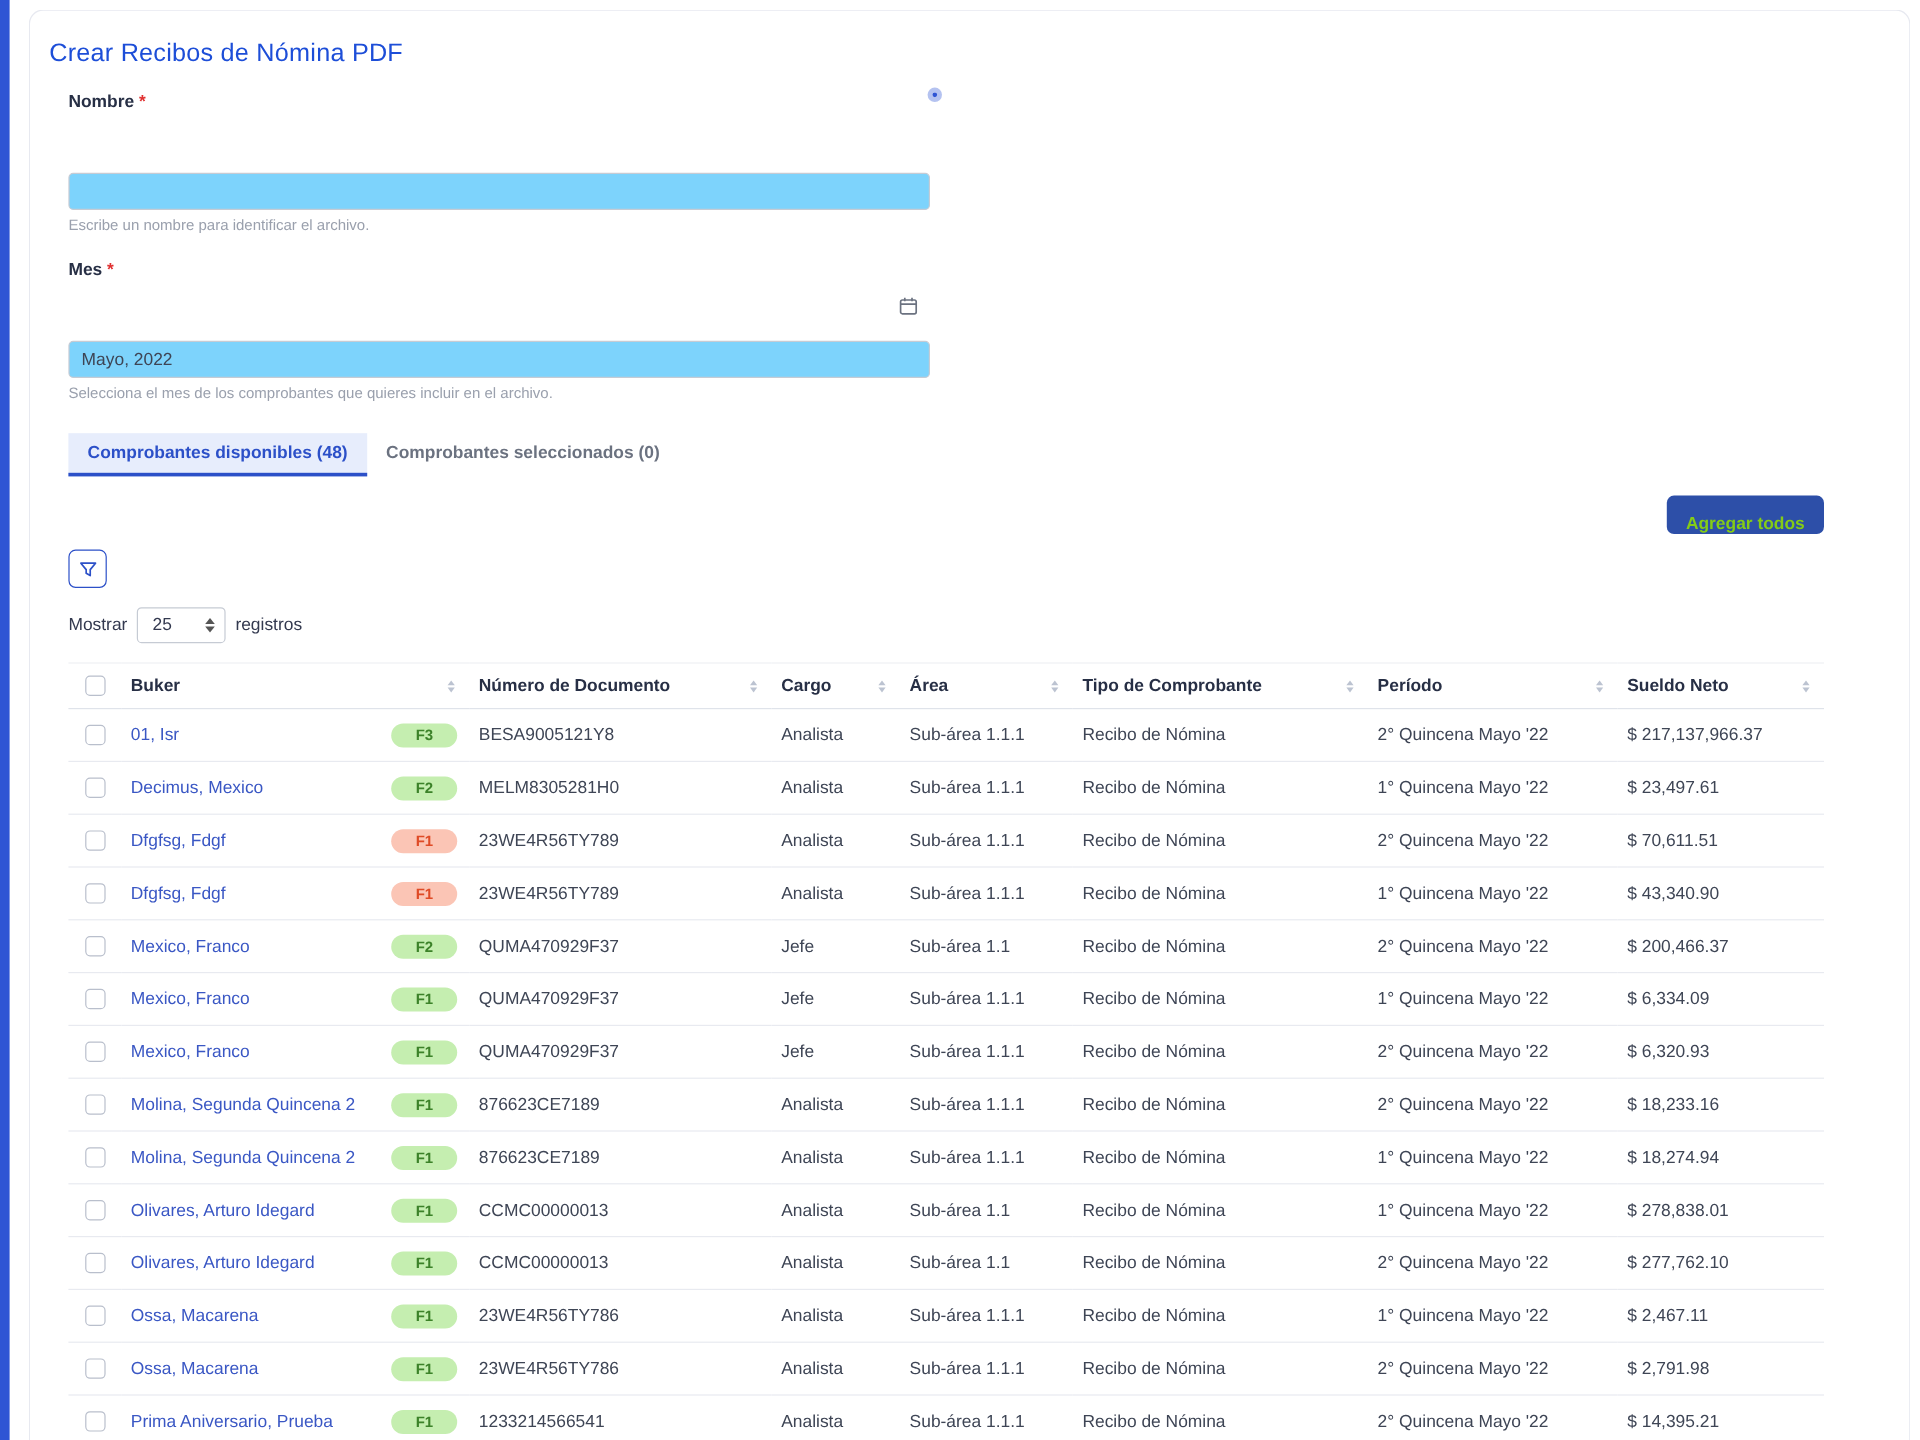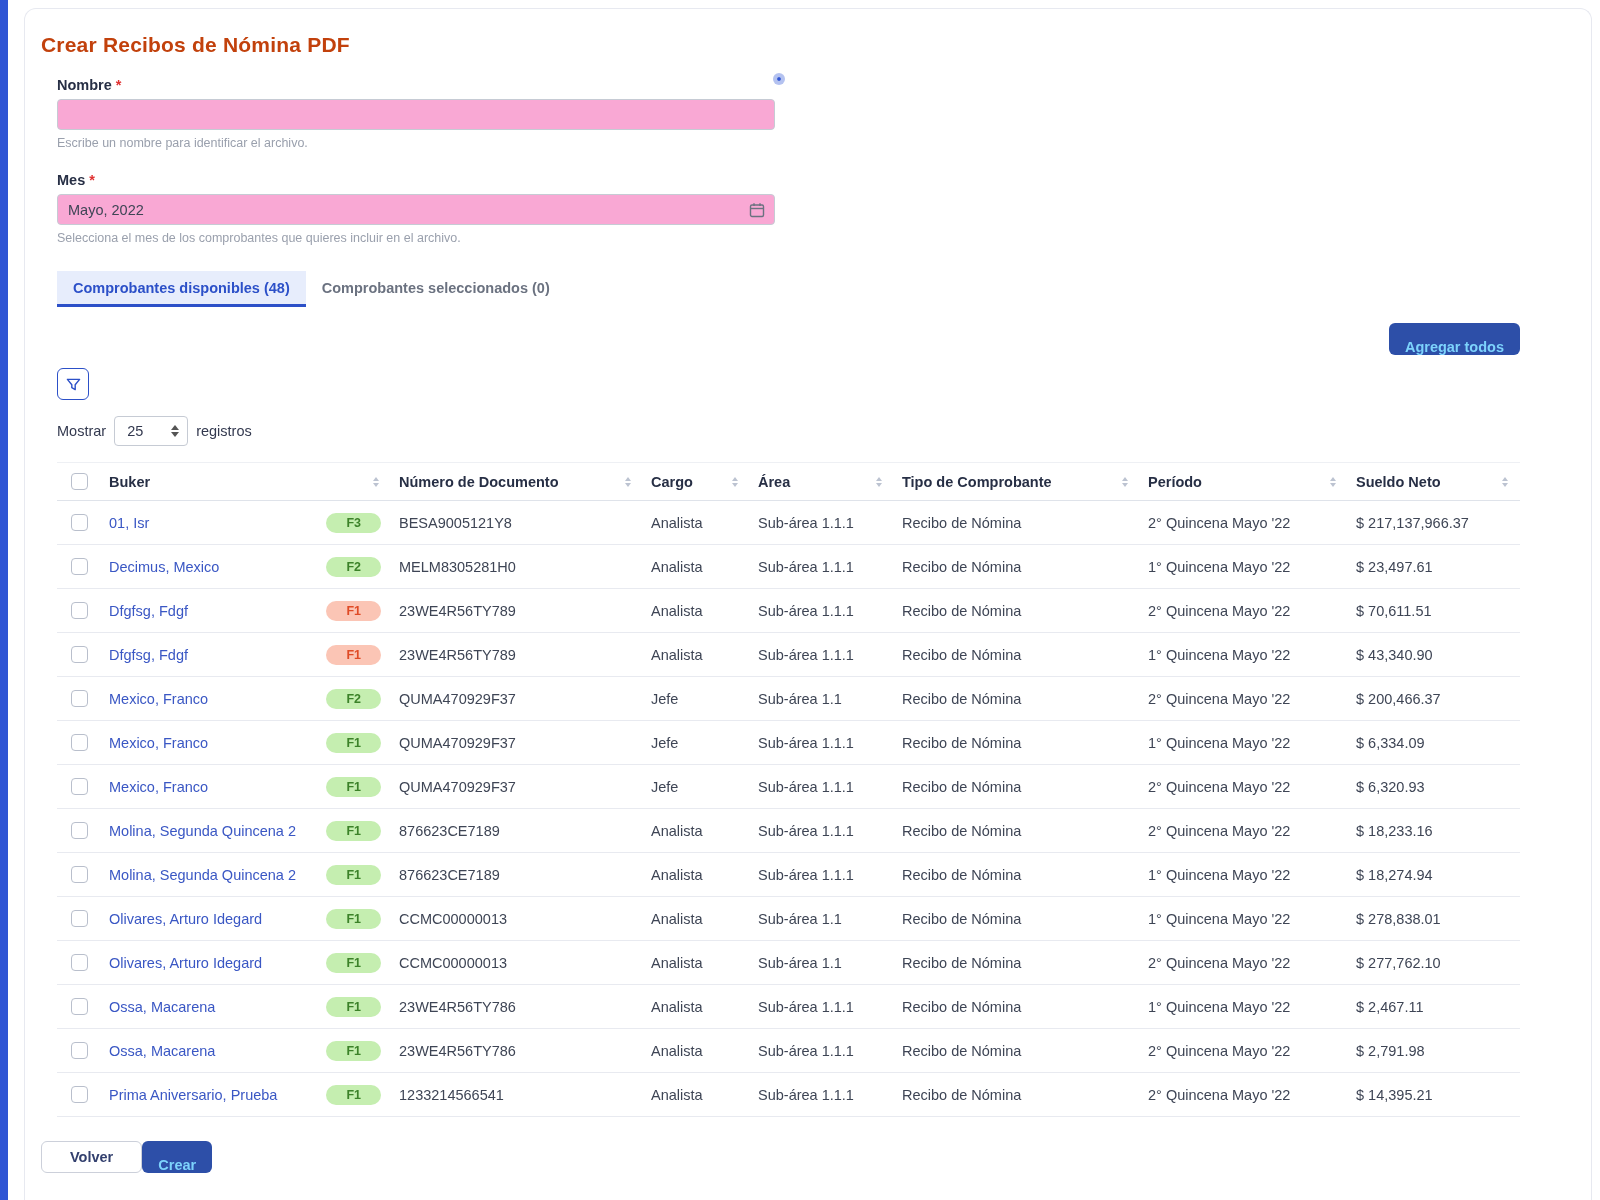--- a/index.html
+++ b/index.html
@@ -33,39 +33,39 @@
     margin:8px 8px 0 24px;
     border:1px solid #e7e9f0;
     border-bottom:none;
     border-radius:12px 12px 0 0;
     padding:24px 54px 28px 16px;
     min-height:1160px;
     background:#fff;
   }
   .page-title{
     font-size:21px;
-    font-weight:700;
-    color:#c2410c;
+    font-weight:400;
+    color:#1d4ed8;
     letter-spacing:.2px;
   }
   .section{margin-left:16px;}
   .form-block{margin-top:20px;}
   .form-block + .form-block{margin-top:22px;}
   .field-label{
     font-size:14.5px;font-weight:600;color:#272f45;margin-bottom:6px;
     display:flex;align-items:flex-end;gap:4px;
   }
   .req{color:var(--required);font-weight:700;}
   .text-input-wrap{position:relative;width:718px;}
   .text-input{
     width:718px;height:31px;
     border:1px solid #c6cbd4;border-radius:4px;
     padding:0 34px 0 10px;
     font-family:inherit;font-size:14.5px;color:#3e4555;
-    background:#f9a8d4;outline:none;
+    background:#7dd3fc;outline:none;margin-top:45px;
   }
   .helper{
     margin-top:6px;font-size:12.5px;color:#9aa0ad;
   }
   .calendar-btn{
     position:absolute;right:8px;top:6px;width:20px;height:20px;
     border:none;background:transparent;cursor:pointer;
     display:flex;align-items:center;justify-content:center;color:#6b7280;
   }
   .beacon{
@@ -87,21 +87,21 @@
   }
   .tab.active{
     background:var(--tab-active-bg);
     color:var(--tab-active);
     font-weight:700;
     border-bottom:3px solid var(--tab-active);
   }
   
   .add-all-row{margin-top:16px;display:flex;justify-content:flex-end;width:1463px;}
   .btn-primary{
-    background:var(--accent);color:#7dd3fc;border:none;border-radius:6px;
+    background:var(--accent);color:#84cc16;border:none;border-radius:6px;
     height:31px;padding:16px 16px;font-size:14.5px;font-weight:600;
     font-family:inherit;cursor:pointer;
   }
   .filter-row{margin-top:13px;}
   .filter-btn{
     width:32px;height:32px;border:1px solid var(--tab-active);
     border-radius:6px;background:#fff;cursor:pointer;
     display:flex;align-items:center;justify-content:center;
   }
   .show-row{

